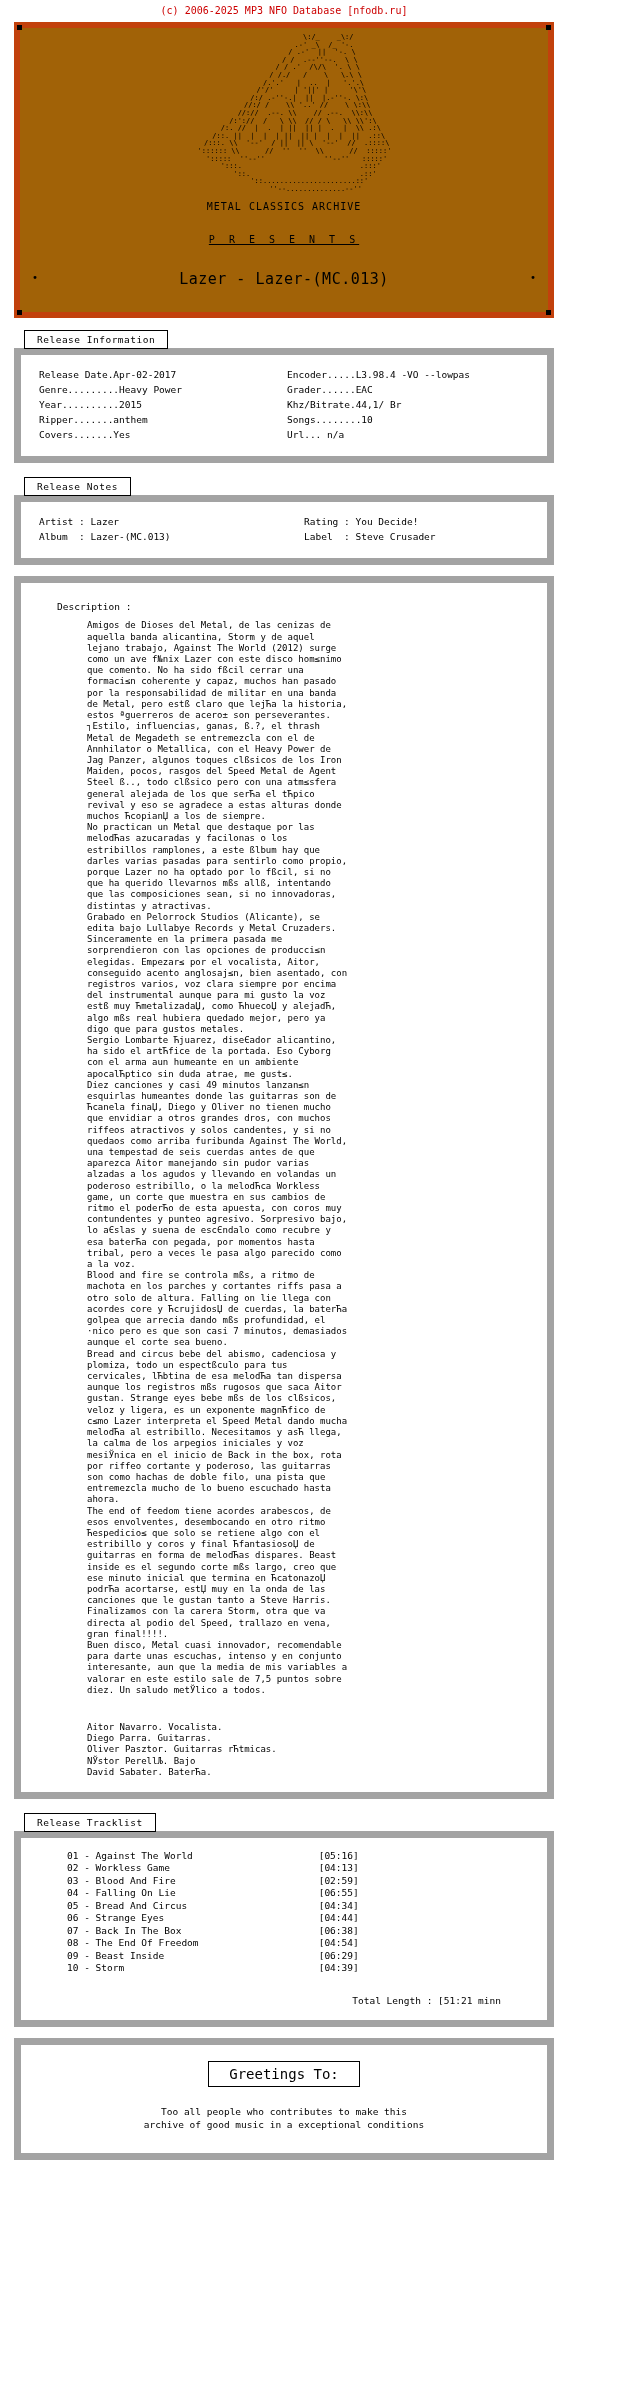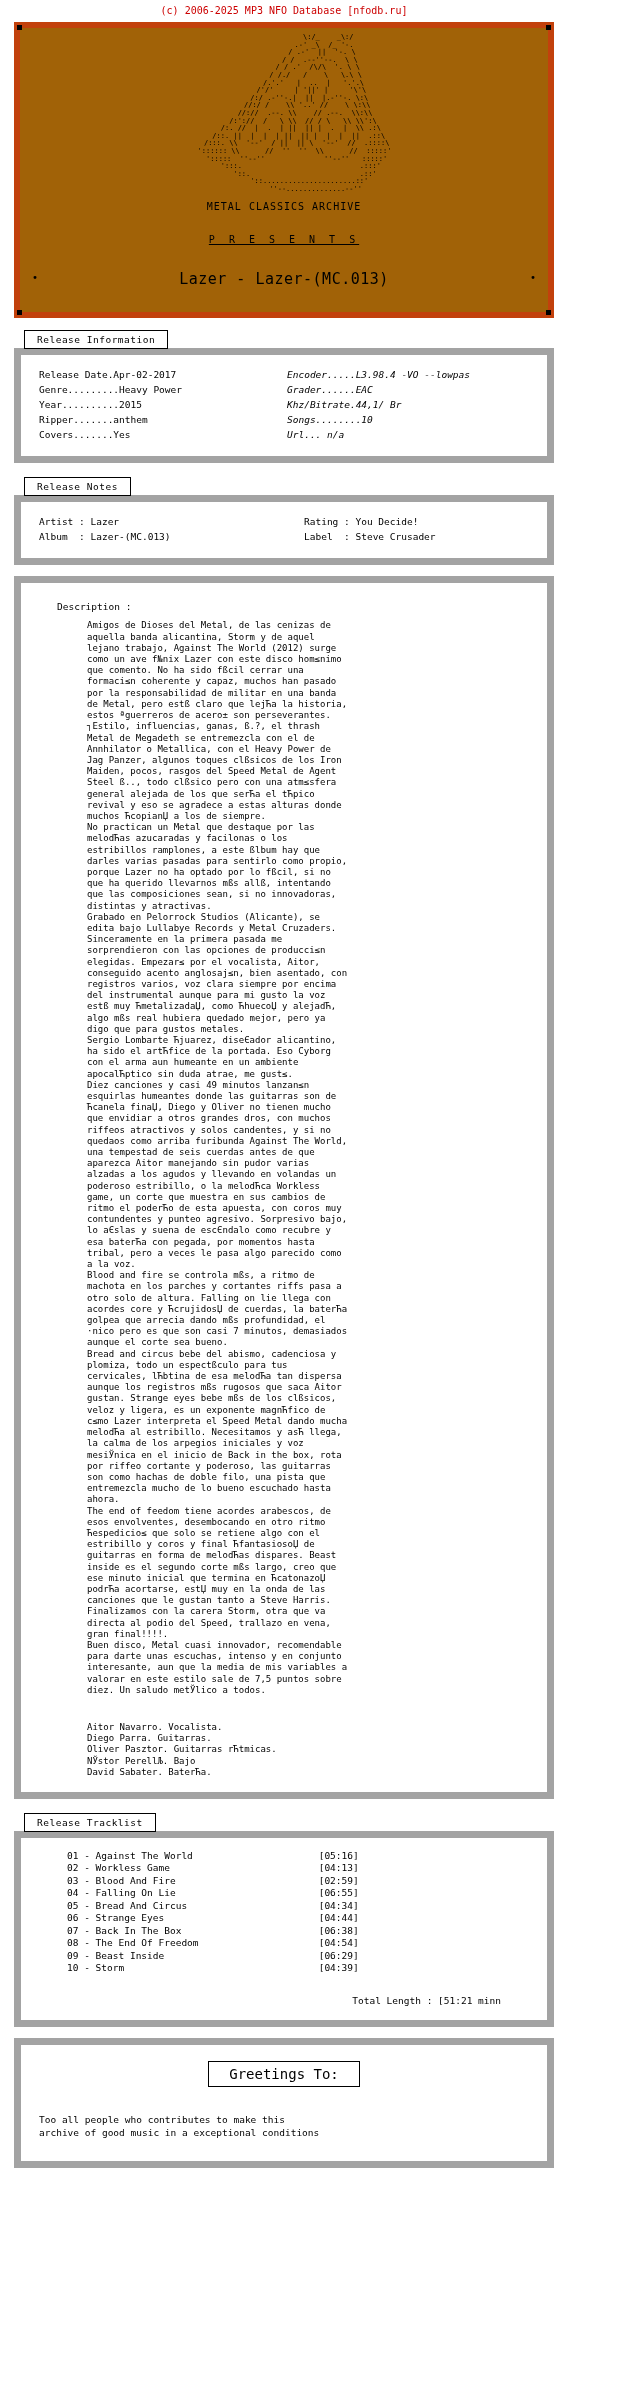--- a/index.html
+++ b/index.html
@@ -107,21 +107,21 @@
     box-sizing: border-box;
     background: #fff;
   }
 
   .kv-grid {
     display: flex;
     font-size: 9.5px;
     line-height: 15px;
   }
   .kv-col { flex: 1; }
-  .kv-col.right { padding-left: 6px; font-style: italic; }
+  .kv-col.right { padding-left: 6px; }
   .kv-row { white-space: pre; }
 
   .notes-grid {
     display: flex;
     font-size: 9.5px;
     line-height: 15px;
   }
   .notes-col { flex: 1; }
   .notes-col.right { text-align: left; padding-left: 40px; }
 
@@ -168,24 +168,24 @@
   .greet-box {
     border: 1px solid #000;
     width: 150px;
     margin: 0 auto;
     text-align: center;
     padding: 4px 0;
     font-size: 14px;
     background: #fff;
   }
   .greet-text {
-    text-align: left;
+    text-align: center;
     font-size: 9.5px;
     line-height: 13px;
-    margin-top: 26px;
+    margin-top: 18px;
     white-space: pre;
   }
 
   .corner-sq {
     position: absolute;
     width: 5px;
     height: 5px;
     background: #000;
   }
   .sec-rel { position: relative; }

